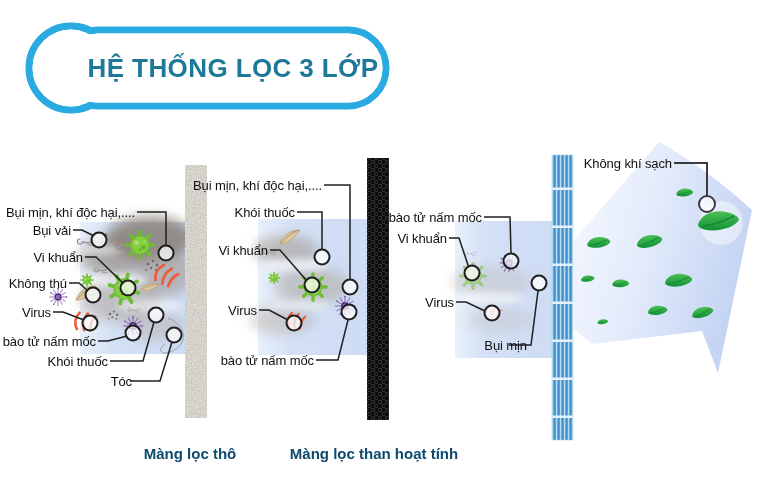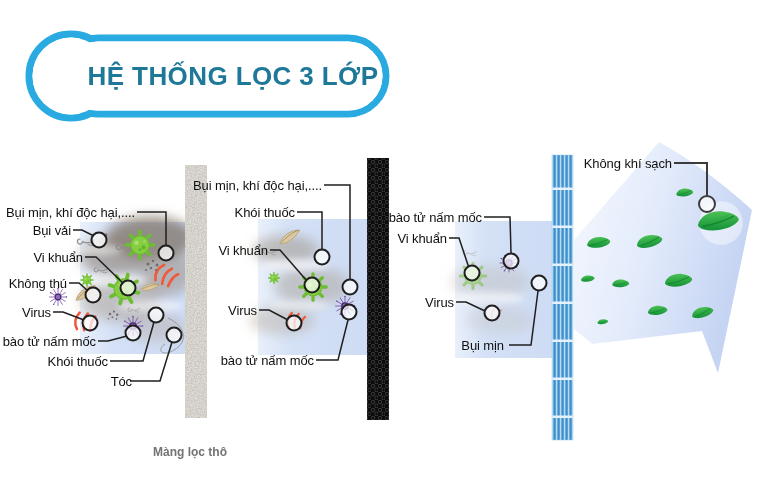--- a/index.html
+++ b/index.html
@@ -1,26 +1,26 @@
 <!DOCTYPE html>
 <html><head>
 <meta charset="utf-8">
 <style>
   html,body{margin:0;padding:0;background:#fff;}
   .stage{position:relative;width:768px;height:500px;background:#ffffff;overflow:hidden;
          font-family:"Liberation Sans", sans-serif;}
   .gfx{position:absolute;left:0;top:0;}
-  .badge{position:absolute;left:22px;top:28px;width:372px;height:96px;}
+  .badge{position:absolute;left:22px;top:20px;width:372px;height:96px;}
   .badge-text{position:absolute;left:58px;top:0;width:306px;height:96px;display:flex;
               align-items:center;justify-content:center;font-weight:bold;font-size:26px;
               letter-spacing:.4px;color:#1e7897;white-space:nowrap;}
   .co{position:absolute;transform:translate(-100%,-50%);white-space:nowrap;
       font-size:13px;color:#101010;letter-spacing:-.1px;padding-left:28px;}
   .stage-label{position:absolute;transform:translate(-50%,0);white-space:nowrap;
-      font-size:12px;font-weight:bold;color:#737373;}
+      font-size:15px;font-weight:bold;color:#0c4a6e;}
 </style>
 </head>
 <body>
 
 <div class="stage">
 
 <svg class="gfx" width="768" height="500" viewBox="0 0 768 500">
   <defs>
     <linearGradient id="bandG" x1="0" y1="0" x2="1" y2="0">
       <stop offset="0" stop-color="#e9f0fb"></stop>
@@ -281,19 +281,20 @@
 
 <div class="co" style="left:322px;top:185px">Bụi mịn, khí độc hại,....</div>
 <div class="co" style="left:295px;top:212px">Khói thuốc</div>
 <div class="co" style="left:268px;top:250px">Vi khuẩn</div>
 <div class="co" style="left:257px;top:310px">Virus</div>
 <div class="co" style="left:314px;top:360px">bào tử nấm mốc</div>
 
 <div class="co" style="left:482px;top:217px">bào tử nấm mốc</div>
 <div class="co" style="left:447px;top:238px">Vi khuẩn</div>
 <div class="co" style="left:454px;top:302px">Virus</div>
-<div class="co" style="left:504px;top:345px">Bụi mịn</div>
+<div class="co" style="left:527px;top:345px">Bụi mịn</div>
 
 <div class="co" style="left:672px;top:163px">Không khí sạch</div>
 
 <div class="stage-label" style="left:190px;top:445px">Màng lọc thô</div>
+<div class="stage-label" style="left:374px;top:445px">Màng lọc than hoạt tính</div>
 
 </div>
 
 </body></html>

